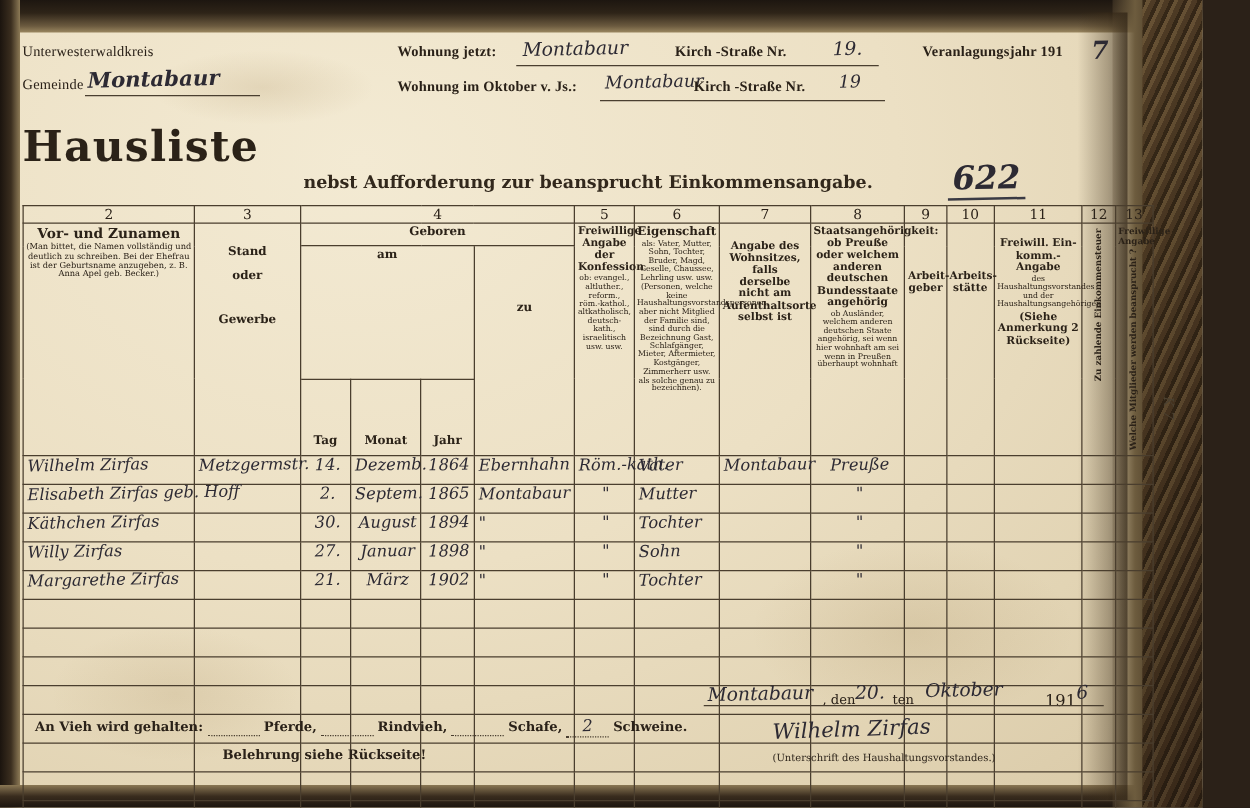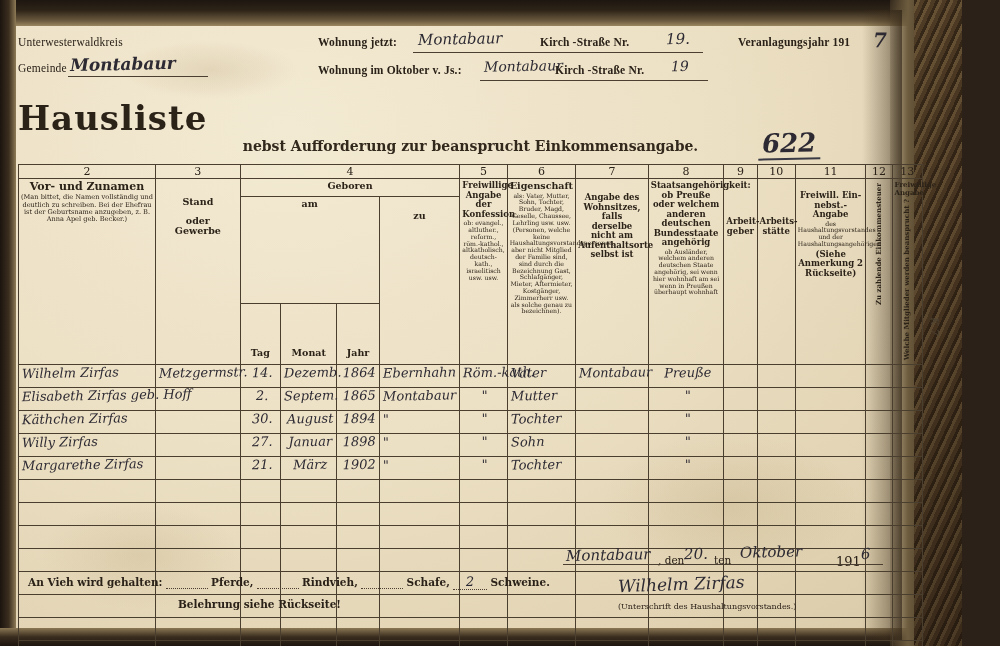--- a/index.html
+++ b/index.html
@@ -195,21 +195,21 @@
       </tr>
 
       <tr>
         <td class="hcell" rowspan="3">
           <div class="big">Vor- und Zunamen</div>
           <span class="tiny2">(Man bittet, die Namen vollständig und deutlich zu schreiben. Bei der Ehefrau ist der Geburtsname anzugeben, z. B. Anna Apel geb. Becker.)</span>
         </td>
         <td class="hcell" rowspan="3">
           <div style="margin-top:16px" class="mid">Stand</div>
           <div class="mid" style="margin-top:8px">oder</div>
-          <div class="mid" style="margin-top:0">Gewerbe</div>
+          <div class="mid" style="margin-top:25px">Gewerbe</div>
         </td>
         <td class="hcell" colspan="4" style="height:13px">
           <div class="mid">Geboren</div>
         </td>
         <td class="hcell" rowspan="3">
           <div>Freiwillige</div>
           <div>Angabe</div>
           <div>der</div>
           <div>Konfession</div>
           <span class="tiny">ob: evangel., altluther., reform., röm.-kathol., altkatholisch, deutsch-kath., israelitisch usw. usw.</span>
@@ -238,42 +238,42 @@
         <td class="hcell" rowspan="3">
           <div style="margin-top:36px">Arbeit-</div>
           <div>geber</div>
         </td>
         <td class="hcell" rowspan="3">
           <div style="margin-top:36px">Arbeits-</div>
           <div>stätte</div>
         </td>
         <td class="hcell" rowspan="3">
           <div style="margin-top:10px">Freiwill. Ein-</div>
-          <div>nebst.-Angabe</div>
+          <div>komm.-Angabe</div>
           <span class="tiny">des Haushaltungsvorstandes und der Haushaltungsangehörigen</span>
           <div style="margin-top:2px">(Siehe</div>
           <div>Anmerkung 2</div>
           <div>Rückseite)</div>
         </td>
         <td class="hcell" rowspan="3">
           <div class="vert">Zu zahlende Einkommensteuer</div>
         </td>
         <td class="hcell" rowspan="3">
           <div style="font-size:7px">Freiwillige</div>
           <div style="font-size:7px">Angabe</div>
           <div class="vert">Welche Mitglieder werden beansprucht ?</div>
         </td>
       </tr>
 
       <tr>
         <td class="hcell" colspan="3" style="height:26px">
           <div class="mid">am</div>
         </td>
         <td class="hcell" rowspan="2">
-          <div class="mid" style="margin-top:12px">zu</div>
+          <div class="mid" style="margin-top:43px">zu</div>
         </td>
       </tr>
 
       <tr>
         <td class="hcell" style="height:56px;vertical-align:bottom">
           <div class="mid" style="padding-bottom:3px">Tag</div>
         </td>
         <td class="hcell" style="vertical-align:bottom">
           <div class="mid" style="padding-bottom:3px">Monat</div>
         </td>

